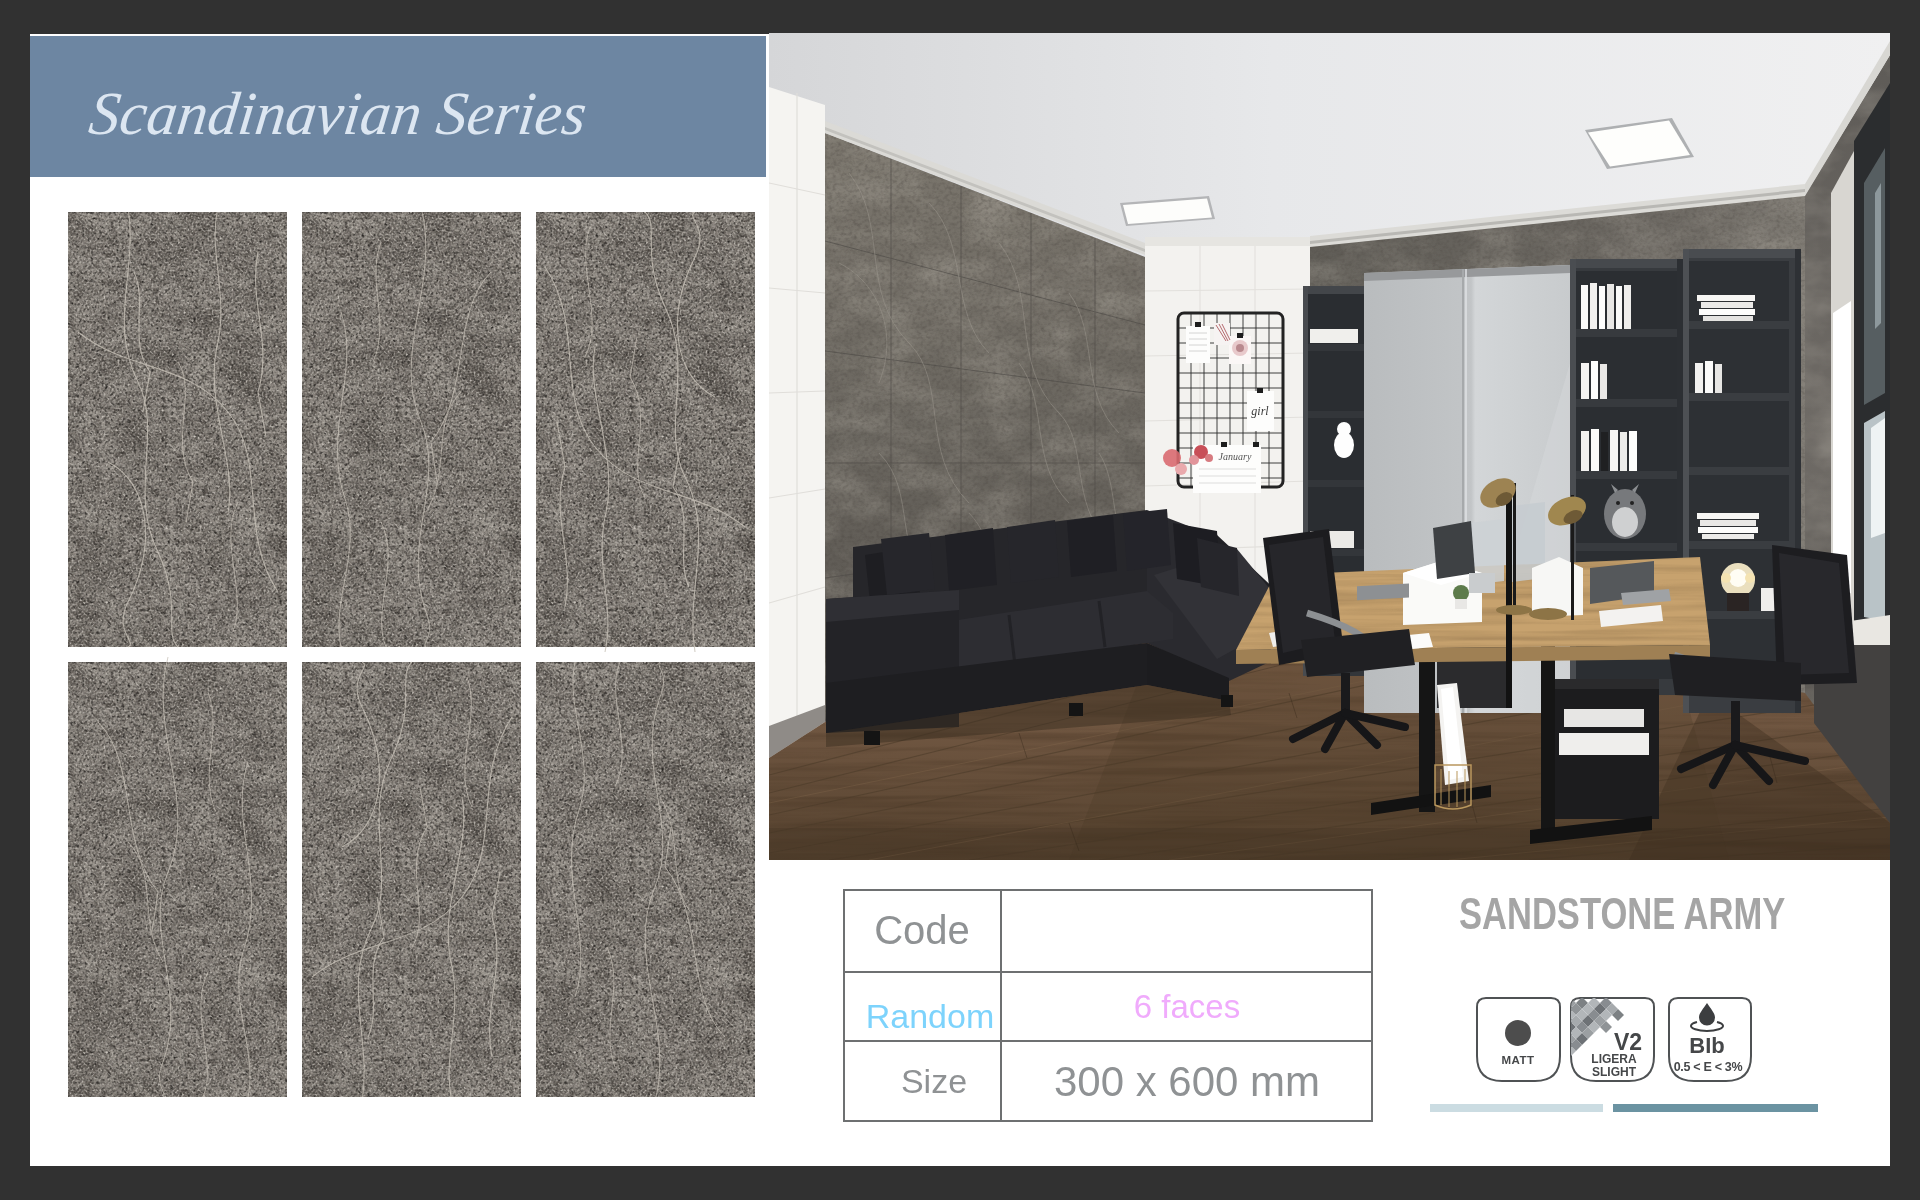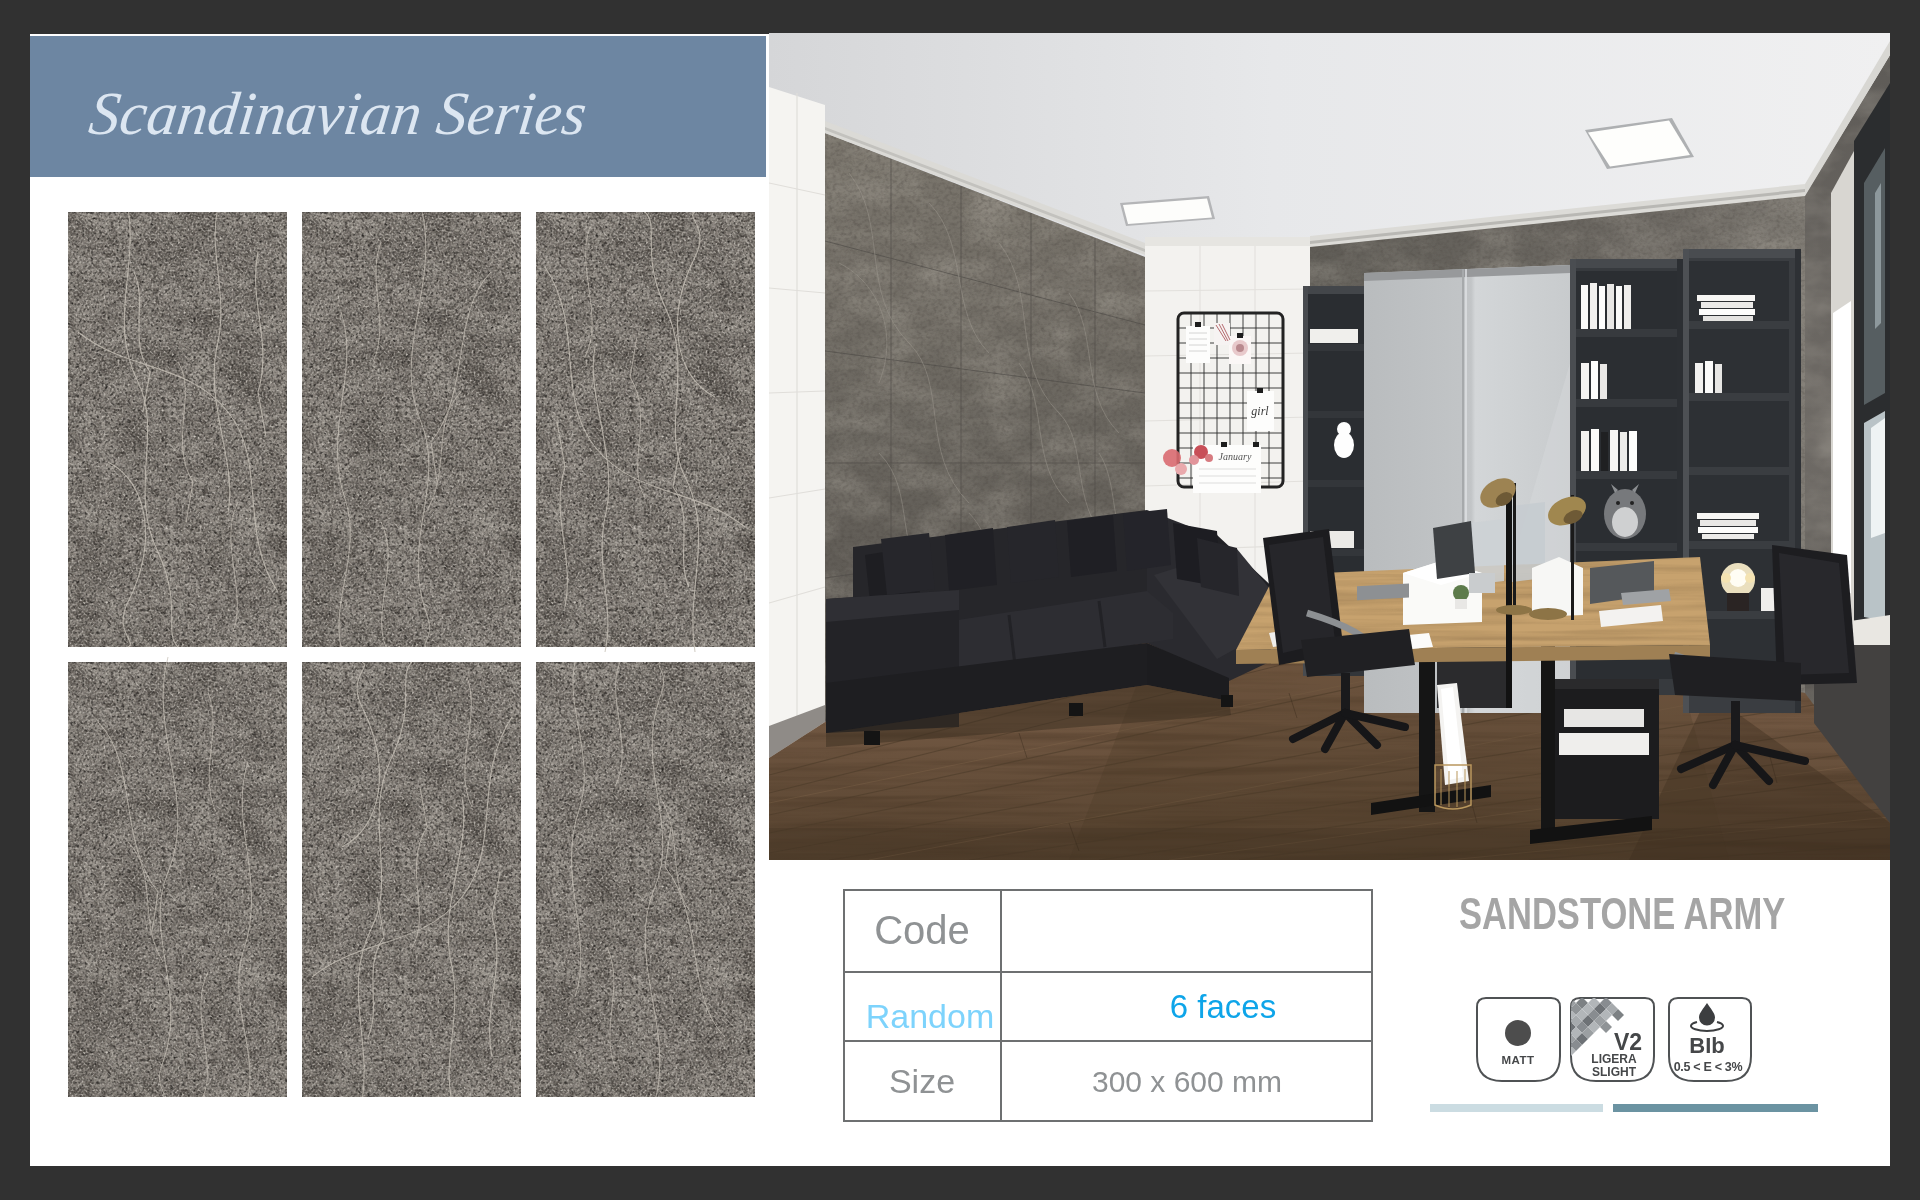--- a/index.html
+++ b/index.html
@@ -600,23 +600,23 @@
 
 <div class="abs" style="left:843px;top:889px;width:530px;height:233px;">
   <svg width="530" height="233">
     <rect x="1" y="1" width="528" height="231" fill="none" stroke="#6e7071" stroke-width="2"></rect>
     <line x1="158" y1="1" x2="158" y2="232" stroke="#6e7071" stroke-width="2"></line>
     <line x1="1" y1="83" x2="529" y2="83" stroke="#6e7071" stroke-width="2"></line>
     <line x1="1" y1="152" x2="529" y2="152" stroke="#6e7071" stroke-width="2"></line>
   </svg>
   <div class="abs" style="left:0;top:0;width:158px;height:83px;display:flex;align-items:center;justify-content:center;font-size:40px;font-weight:normal;color:#8f9294;">Code</div>
   <div class="abs" style="left:8px;top:83px;width:158px;height:88px;display:flex;align-items:center;justify-content:center;font-size:34px;color:#7dd3fc;">Random</div>
-  <div class="abs" style="left:158px;top:83px;width:372px;height:69px;display:flex;align-items:center;justify-content:center;font-size:33px;color:#0ea5e9;padding-left:36px;">6 faces</div>
-  <div class="abs" style="left:0;top:152px;width:158px;height:81px;display:flex;align-items:center;justify-content:center;font-size:34px;color:#8f9294;">Size</div>
-  <div class="abs" style="left:158px;top:152px;width:372px;height:81px;display:flex;align-items:center;justify-content:center;font-size:30px;color:#8f9294;">300 x 600 mm</div>
+  <div class="abs" style="left:158px;top:83px;width:372px;height:69px;display:flex;align-items:center;justify-content:center;font-size:33px;color:#f0abfc;">6 faces</div>
+  <div class="abs" style="left:0;top:152px;width:158px;height:81px;display:flex;align-items:center;justify-content:center;font-size:34px;color:#8f9294;padding-left:12px;">Size</div>
+  <div class="abs" style="left:158px;top:152px;width:372px;height:81px;display:flex;align-items:center;justify-content:center;font-size:42px;color:#8f9294;">300 x 600 mm</div>
 </div>
 
 <div class="abs" style="left:1459px;top:889px;font-size:44px;font-weight:bold;color:#a5a5a5;white-space:nowrap;transform:scaleX(0.785);transform-origin:left top;">SANDSTONE ARMY</div>
 
 <div class="abs" style="left:1476px;top:997px;width:276px;height:85px;">
 <svg width="276" height="85" viewBox="0 0 276 85" xmlns="http://www.w3.org/2000/svg">
 
   <g>
     <path d="M10,1 h65 q9,0 9,9 v49 q0,25 -25,25 h-33 q-25,0 -25,-25 v-49 q0,-9 9,-9 z" fill="#fff" stroke="#4f5254" stroke-width="2"></path>
     <circle cx="42" cy="36" r="13" fill="#4d4d4d"></circle>

